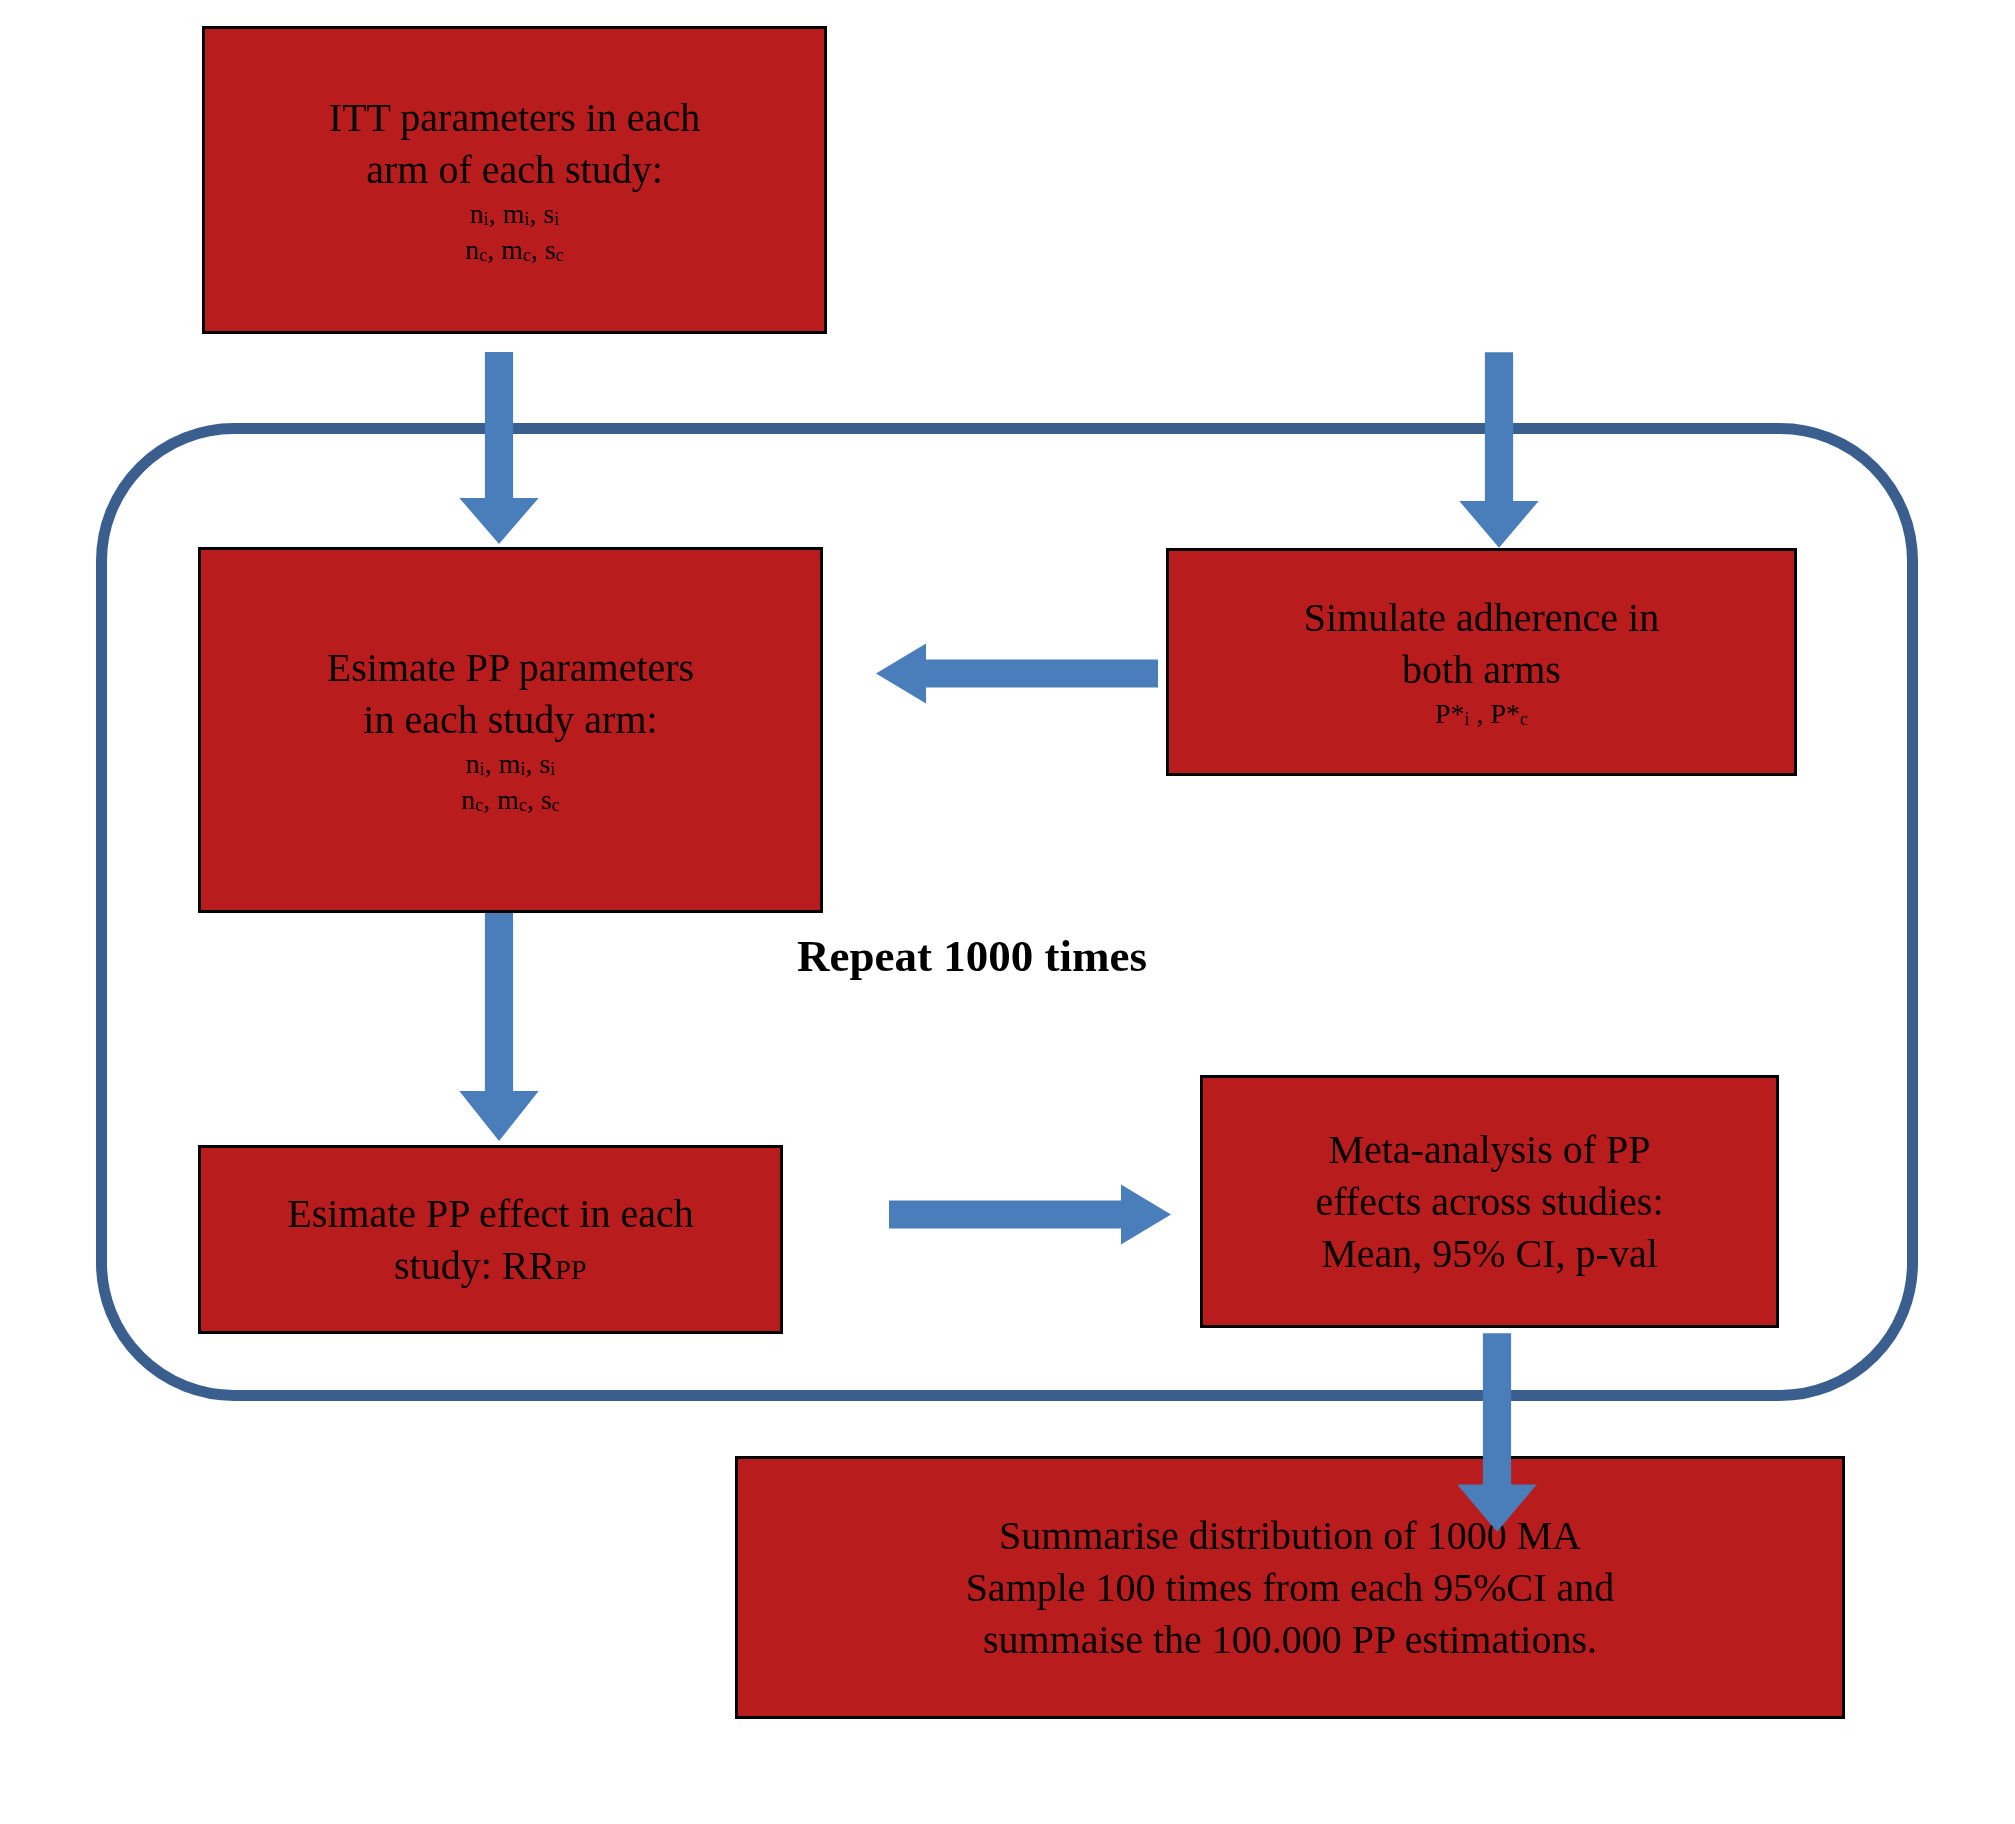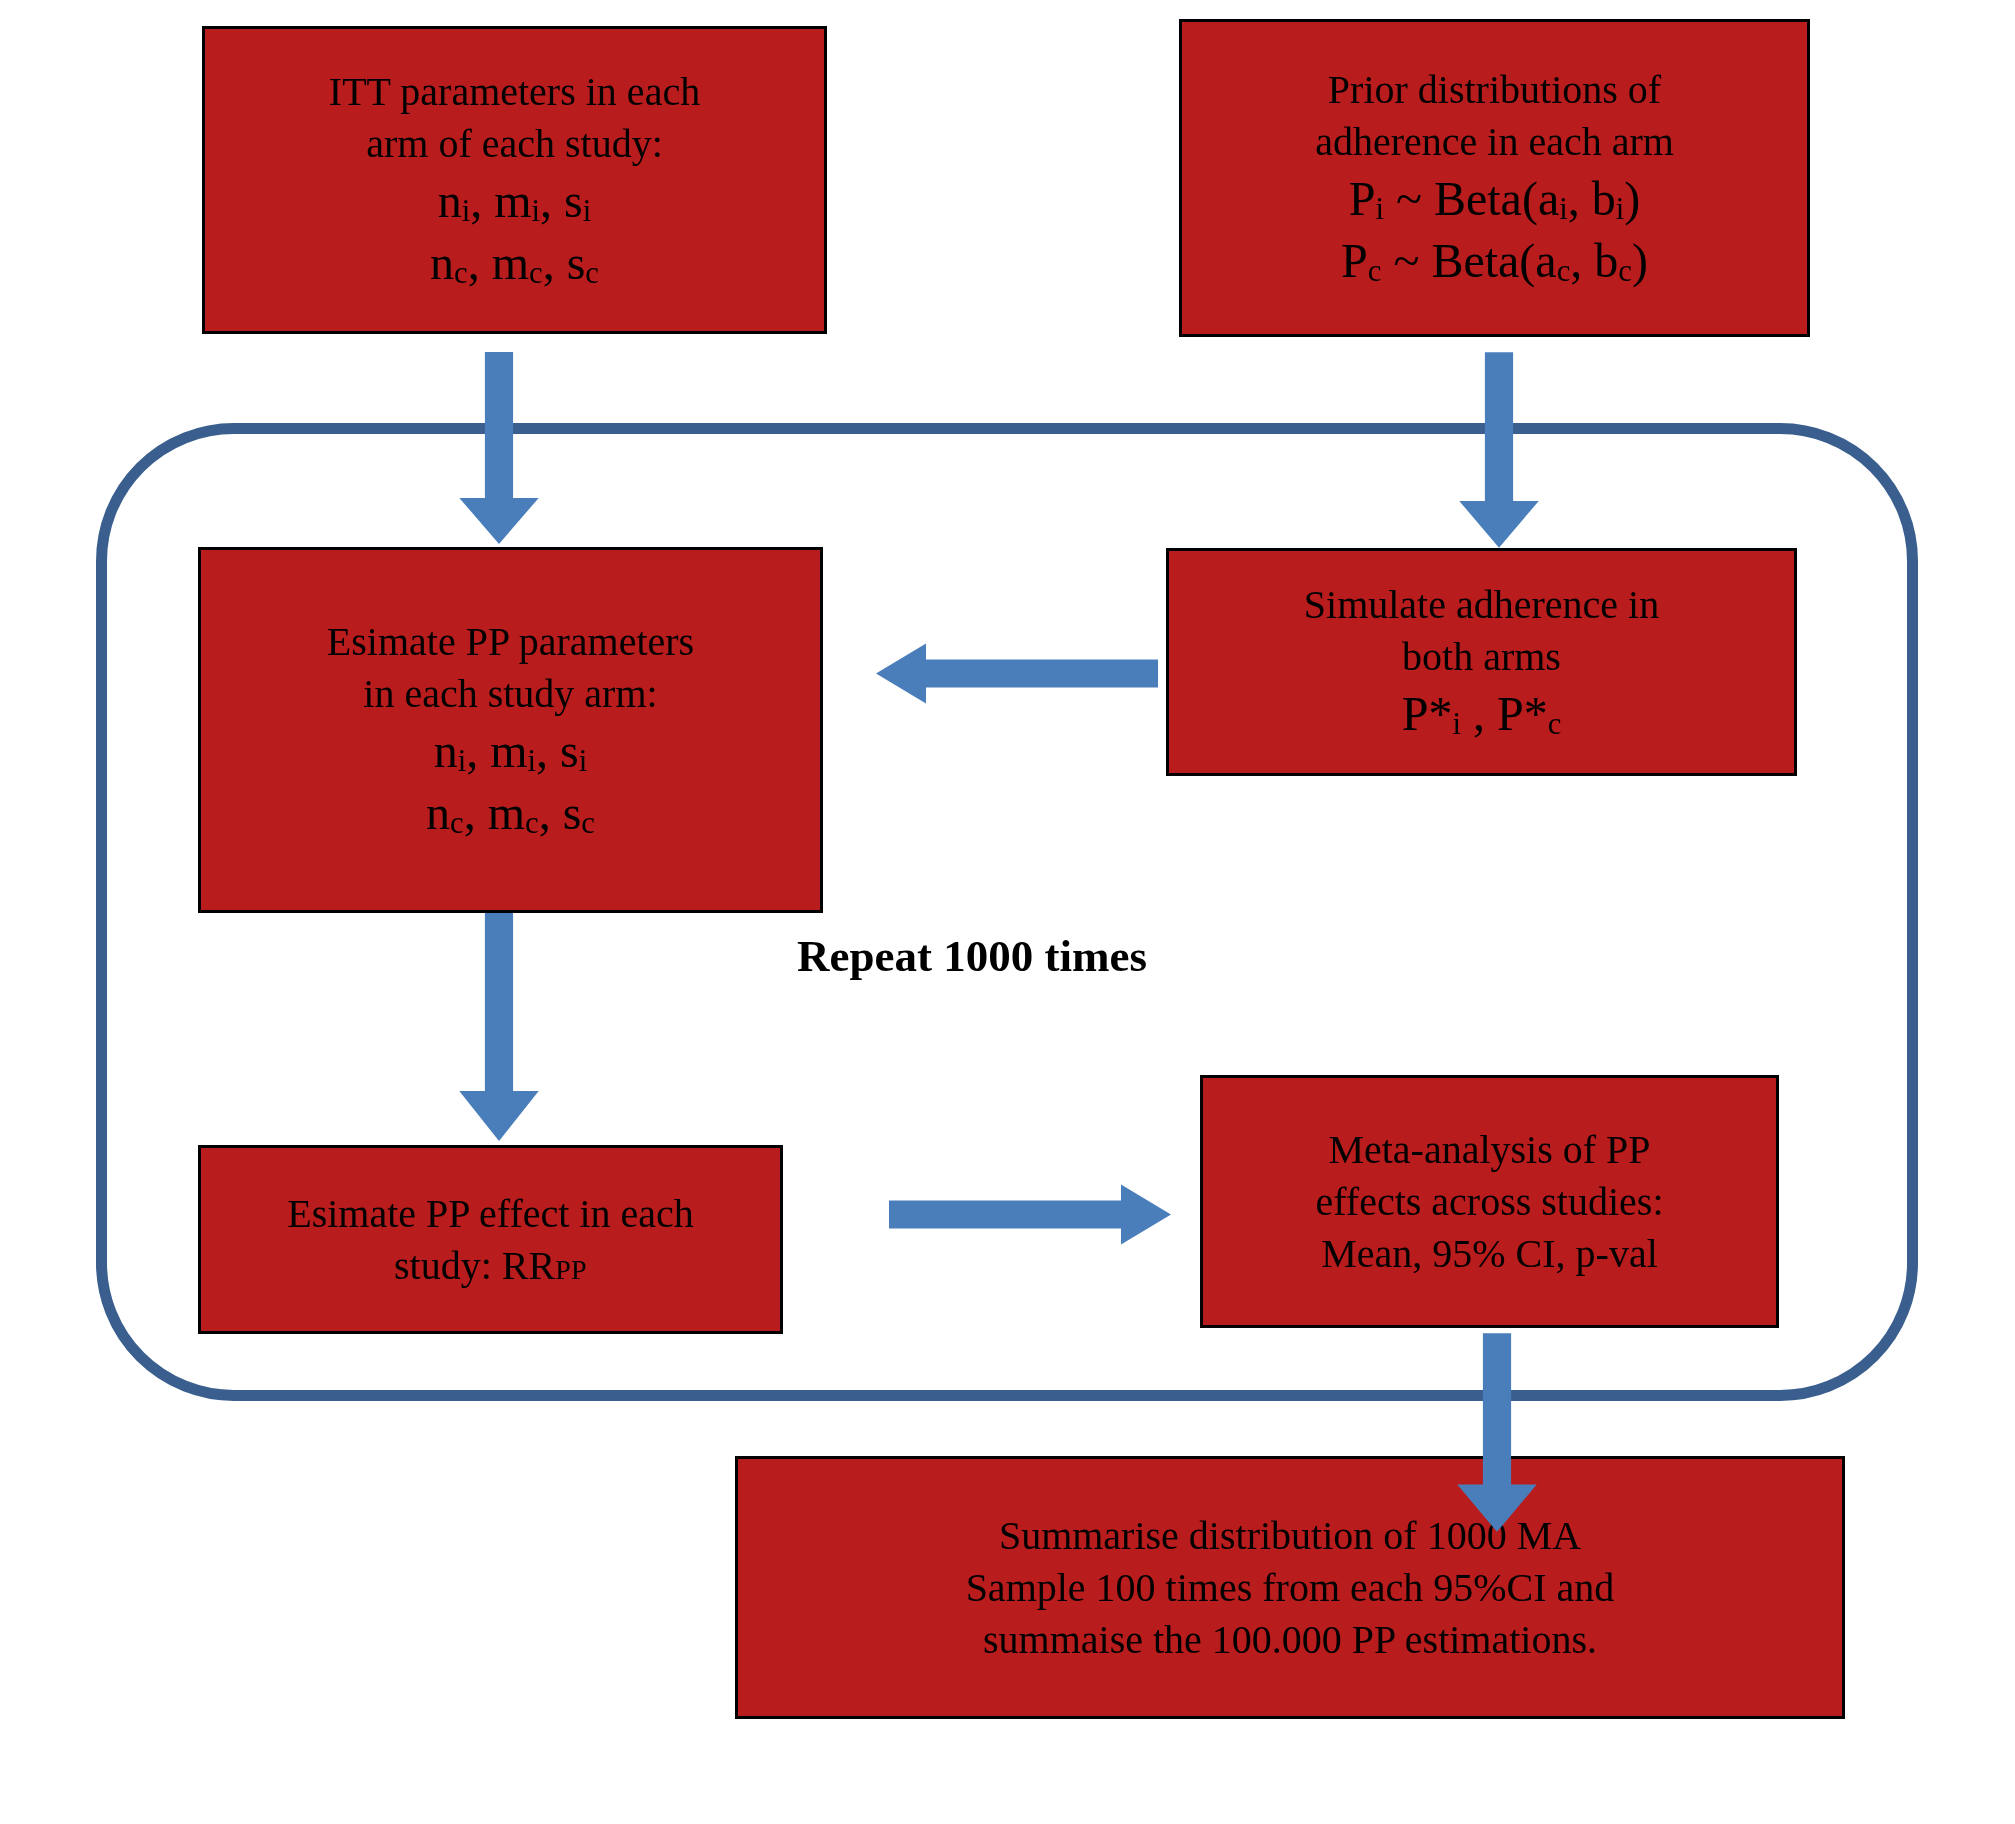--- a/index.html
+++ b/index.html
@@ -27,21 +27,21 @@
     text-align: center;
     color: #000000;
     z-index: 3;
   }
   .node .line {
     display: block;
     white-space: nowrap;
     line-height: 1.30;
   }
   .t-main   { font-size: 40px; }
-  .t-formula{ font-size: 48px; }
+  .t-formula{ font-size: 28px; }
   sub {
     font-size: 0.64em;
     vertical-align: -0.12em;
     line-height: 0;
   }
   .sc {
     font-size: 0.70em;
     letter-spacing: 0.3px;
   }
 
@@ -86,26 +86,20 @@
 
   <div id="loop-border"></div>
 
   <div class="node" style="left:202px; top:26px; width:625px; height:308px;">
     <span class="line t-main">ITT parameters in each</span>
     <span class="line t-main">arm of each study:</span>
     <span class="line t-formula">n<sub>i</sub>, m<sub>i</sub>, s<sub>i</sub></span>
     <span class="line t-formula">n<sub>c</sub>, m<sub>c</sub>, s<sub>c</sub></span>
   </div>
 
-  <div class="node" style="left:1179px; top:19px; width:631px; height:318px;">
-    <span class="line t-main">Prior distributions of</span>
-    <span class="line t-main">adherence in each arm</span>
-    <span class="line t-formula">P<sub>i</sub> ~ Beta(a<sub>i</sub>, b<sub>i</sub>)</span>
-    <span class="line t-formula">P<sub>c</sub> ~ Beta(a<sub>c</sub>, b<sub>c</sub>)</span>
-  </div>
 
   <div class="node" style="left:198px; top:547px; width:625px; height:366px;">
     <span class="line t-main">Esimate PP parameters</span>
     <span class="line t-main">in each study arm:</span>
     <span class="line t-formula">n<sub>i</sub>, m<sub>i</sub>, s<sub>i</sub></span>
     <span class="line t-formula">n<sub>c</sub>, m<sub>c</sub>, s<sub>c</sub></span>
   </div>
 
   <div class="node" style="left:1166px; top:548px; width:631px; height:228px;">
     <span class="line t-main">Simulate adherence in</span>

